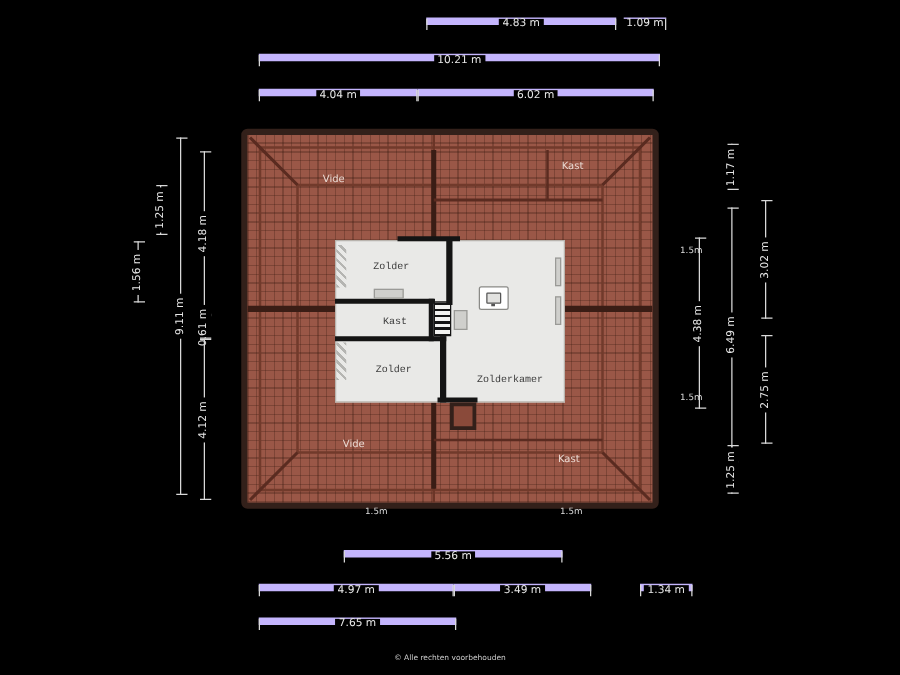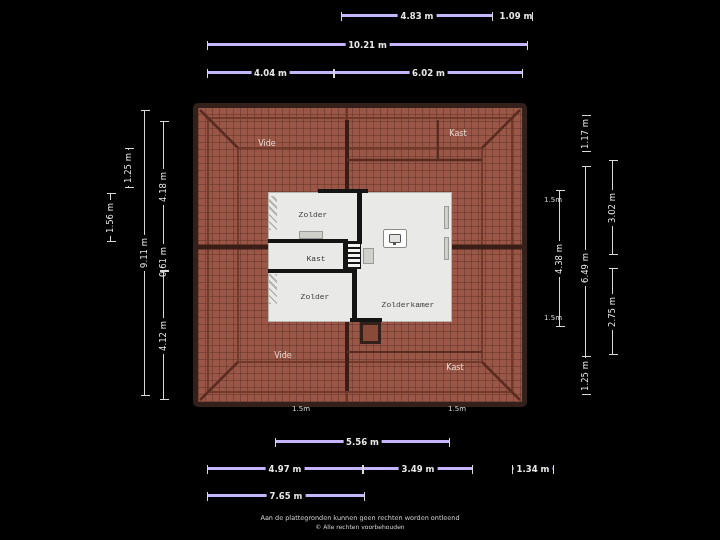--- a/index.html
+++ b/index.html
@@ -54,21 +54,21 @@
   .roof-label{
     position:absolute;transform:translate(-50%,-50%);
     font-size:8px;color:#ead9d2;white-space:nowrap;
   }
   .marker-label{
     position:absolute;transform:translate(-50%,-50%);
     font-size:7px;color:#dddddd;white-space:nowrap;padding-left:32px;
   }
   
   .dim{position:absolute;}
-  .dim.h{border-top:3px solid #c4b5fd;height:0;font-weight:bold;}
+  .dim.h{border-top:6px solid #c4b5fd;height:0;}
   .dim.h:before,.dim.h:after{
     content:"";position:absolute;top:-5px;width:1px;height:9px;background:#d9d9d9;
   }
   .dim.h:before{left:0;}
   .dim.h:after{right:0;}
   .dim.v{border-left:1px solid #d9d9d9;width:0;}
   .dim.v:before,.dim.v:after{
     content:"";position:absolute;left:-4px;width:9px;height:1px;background:#d9d9d9;
   }
   .dim.v:before{top:0;}
@@ -206,16 +206,15 @@
       <div class="roof-label" style="left: 267px; top: 143px;">Vide</div>
       <div class="roof-label" style="left: 458px; top: 133px;">Kast</div>
       <div class="roof-label" style="left: 283px; top: 355px;">Vide</div>
       <div class="roof-label" style="left: 455px; top: 367px;">Kast</div>
       <div class="marker-label" style="left: 537px; top: 200px;">1.5m</div>
       <div class="marker-label" style="left: 537px; top: 318px;">1.5m</div>
       <div class="marker-label" style="left: 285px; top: 409px;">1.5m</div>
       <div class="marker-label" style="left: 441px; top: 409px;">1.5m</div>
     </div>
 
-  <div class="disclaimer l1">Aan de plattegronden kunnen geen rechten worden ontleend</div>
   <div class="disclaimer l2">© Alle rechten voorbehouden</div>
 
 </div>
 
 </body></html>

